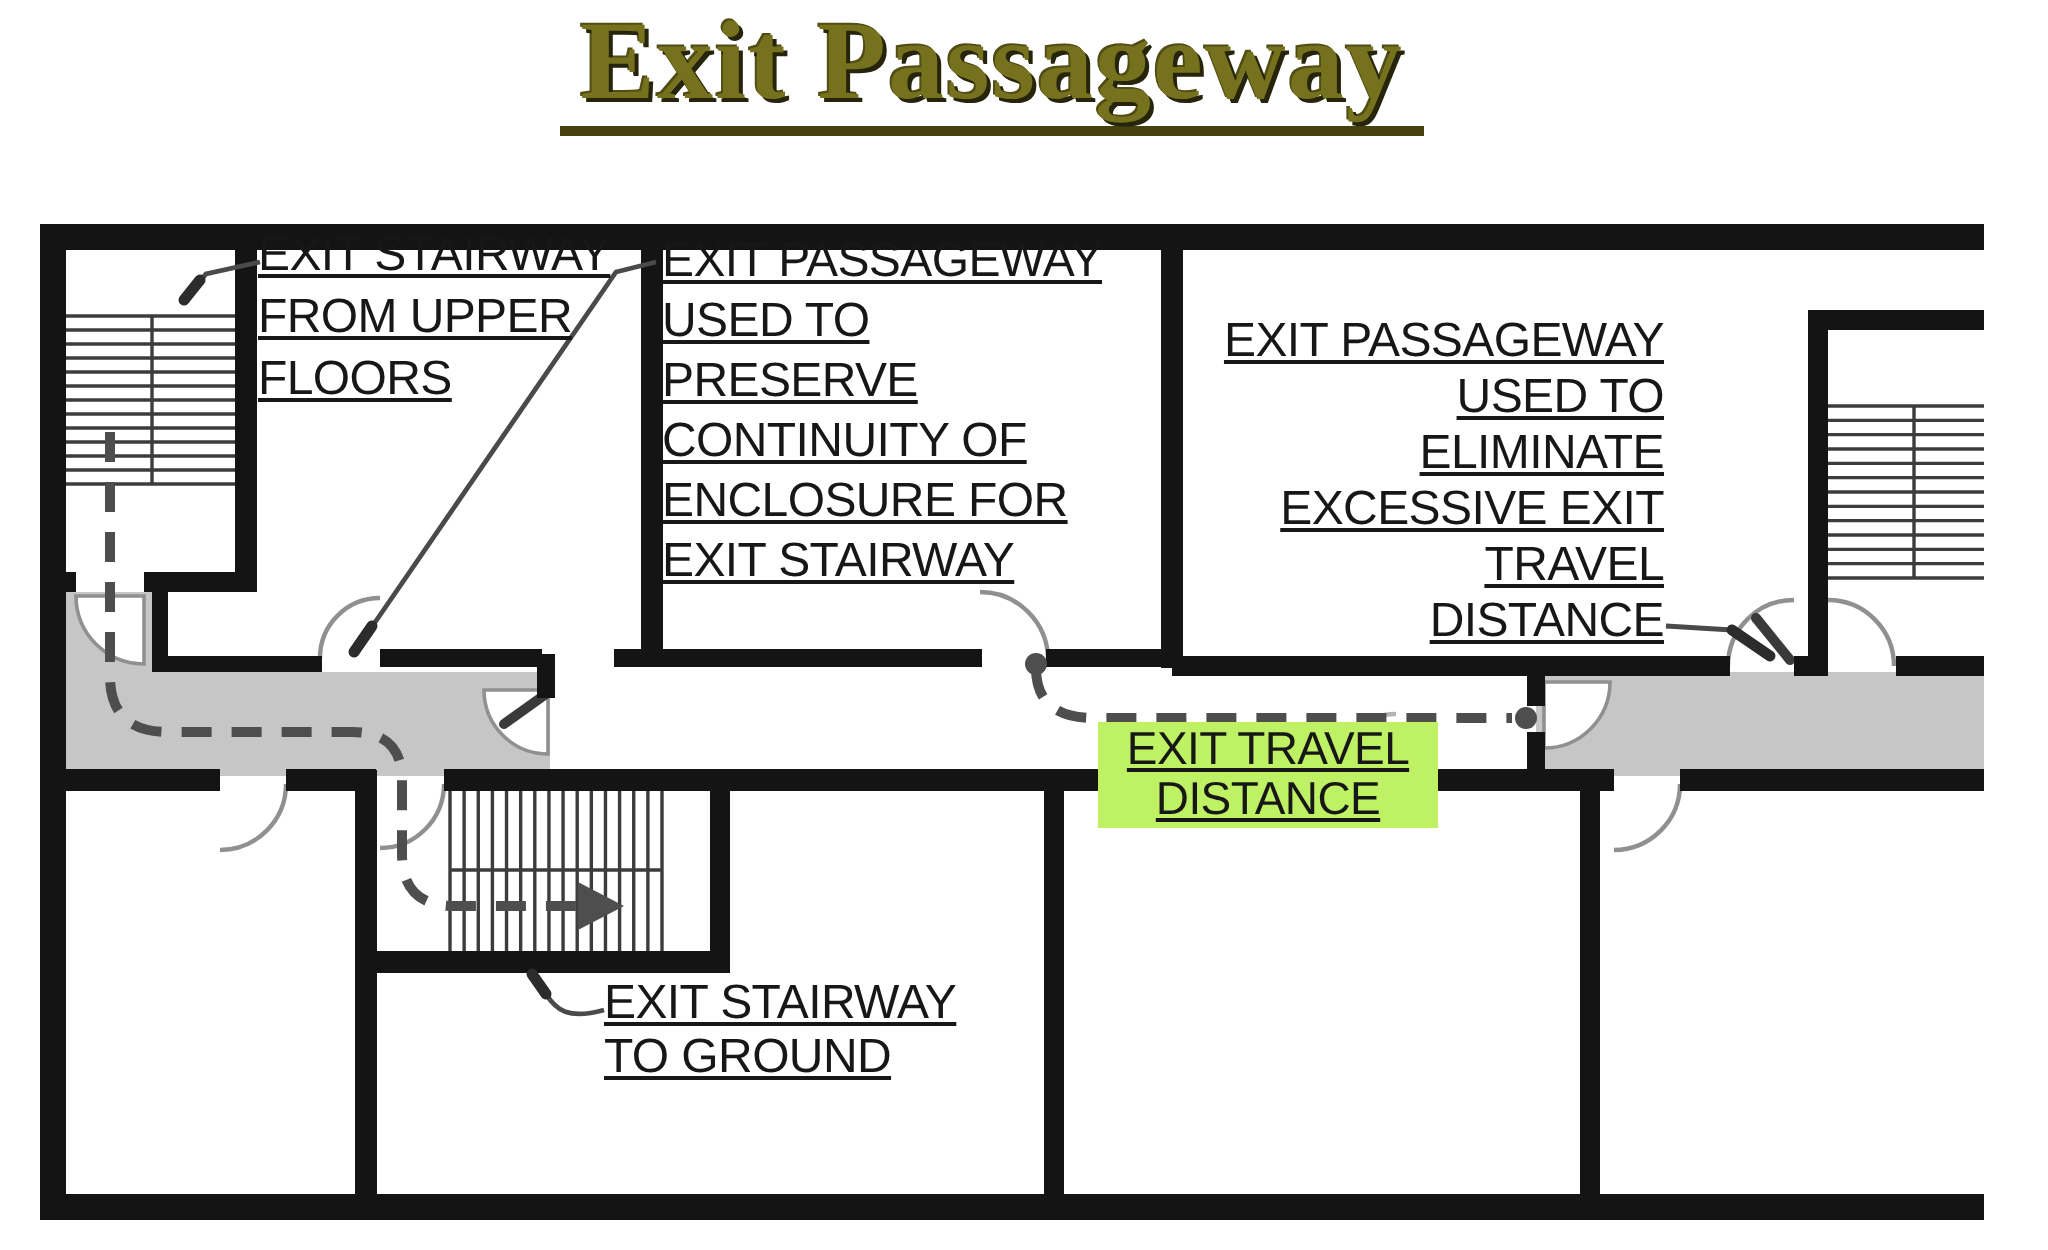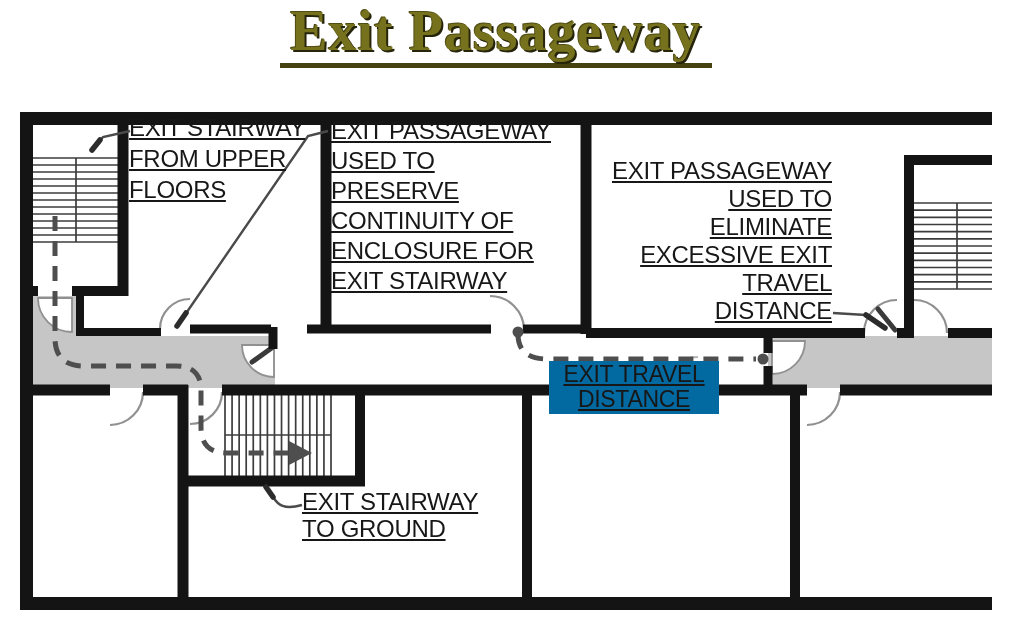--- a/index.html
+++ b/index.html
@@ -25,21 +25,21 @@
   .lbl{
     position:absolute;white-space:pre-line;
     color:var(--text,#171717);
     font-size:24px;line-height:30px;letter-spacing:-0.3px;text-decoration:underline;
   }
   .lbl-upper{left:129px;top:112px;line-height:31px;}
   .lbl-continuity{left:331px;top:116px;line-height:30px;}
   .lbl-eliminate{left:582px;top:157px;width:250px;text-align:right;line-height:28px;}
   .lbl-travel{
     left:549px;top:361px;width:170px;text-align:center;
-    font-size:23px;line-height:25px;background:#0369a1;padding:1px 0 2px 0;
+    font-size:23px;line-height:25px;background:#bef264;padding:1px 0 2px 0;
   }
   .lbl-ground{left:302px;top:488px;line-height:27px;font-size:24px;}
   
   .wall{stroke:var(--wall,#141414);stroke-linecap:butt;}
   .gray{fill:var(--corridor,#c6c6c6);}
   .wedge{fill:#ffffff;stroke:var(--door,#909090);stroke-width:1.8;}
   .arc{fill:none;stroke:var(--door,#909090);stroke-width:2.2;}
   .arc-faint{fill:none;stroke:#b4b4b4;stroke-width:2.2;}
   .leaf{stroke:#3a3a3a;stroke-width:5;stroke-linecap:round;fill:none;}
   .stair line{stroke:#3c3c3c;stroke-width:1.7;}

